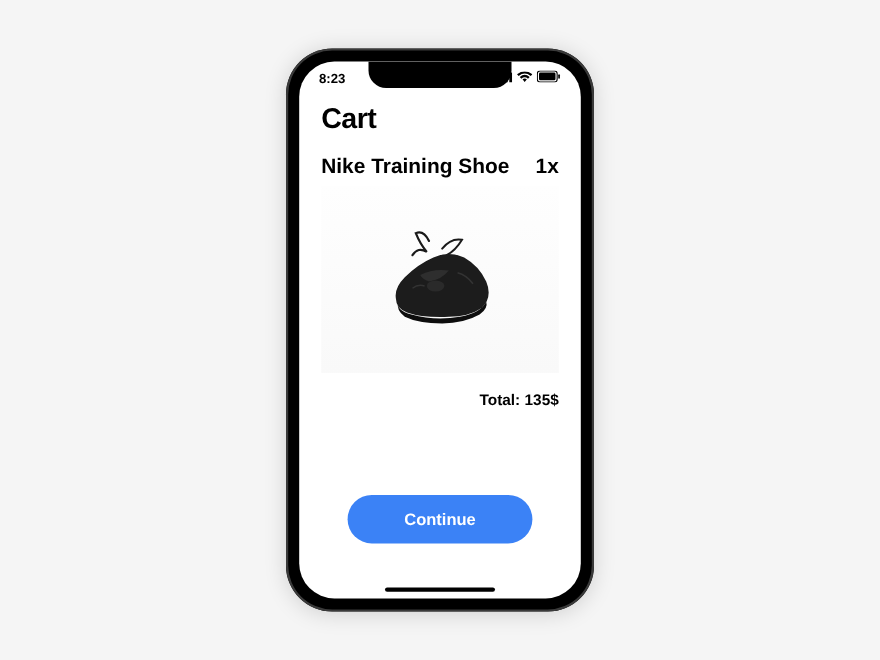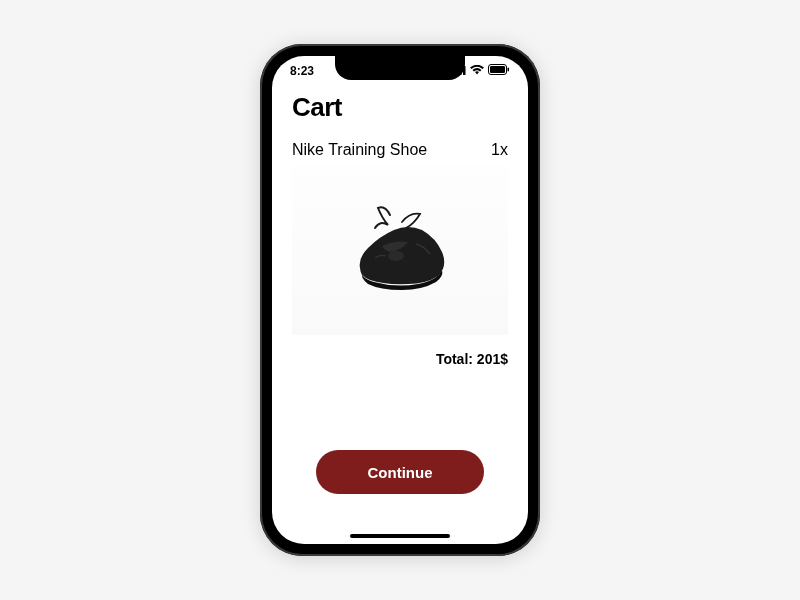--- a/index.html
+++ b/index.html
@@ -64,22 +64,22 @@
     }
     .title {
       font-size: 26px;
       font-weight: 800;
       margin-bottom: 18px;
       letter-spacing: -0.5px;
     }
     .item-row {
       display: flex;
       justify-content: space-between;
-      font-size: 16px;
-      font-weight: 400;
+      font-size: 19px;
+      font-weight: 700;
       margin-bottom: 6px;
     }
     .product-image {
       width: 100%;
       height: 170px;
       background: linear-gradient(180deg, #fefefe, #f9f9f9);
       display: flex;
       align-items: center;
       justify-content: center;
       position: relative;
@@ -93,21 +93,21 @@
       text-align: right;
       font-size: 14px;
       font-weight: 700;
       margin-top: 16px;
     }
     .spacer { flex: 1; }
     .continue-btn {
       width: 78%;
       margin: 0 auto 34px;
       height: 44px;
-      background: #7f1d1d;
+      background: #3b82f6;
       color: #fff;
       border: none;
       border-radius: 28px;
       font-size: 15px;
       font-weight: 700;
       cursor: pointer;
       display: flex;
       align-items: center;
       justify-content: center;
     }
@@ -171,21 +171,21 @@
             <path d="M30 68 Q28 58 38 48 Q50 36 64 30 Q78 24 92 30 Q106 38 112 52 Q118 66 108 76 Q96 84 78 84 Q54 85 40 80 Q30 76 30 68 Z" fill="#1c1c1c"></path>
             <path d="M32 70 Q30 78 44 82 Q66 88 88 84 Q108 80 112 70 Q114 76 106 82 Q92 90 72 90 Q50 90 38 84 Q30 78 32 70 Z" fill="#0d0d0d"></path>
             <path d="M52 46 Q64 40 78 42 Q72 50 60 52 Q54 50 52 46 Z" fill="#2e2e2e"></path>
             <ellipse cx="66" cy="56" rx="8" ry="5" fill="#2a2a2a"></ellipse>
             <path d="M86 44 Q94 46 100 54" fill="none" stroke="#333" stroke-width="1.4"></path>
             <path d="M45 58 Q50 54 56 56" fill="none" stroke="#333" stroke-width="1.2"></path>
           </svg>
         </div>
       </div>
 
-      <div class="total">Total: 201$</div>
+      <div class="total">Total: 135$</div>
 
       <div class="spacer"></div>
 
       <button class="continue-btn">
         <span>Continue</span>
       </button>
 
       <div class="home-indicator"></div>
     </div>
   </div>

